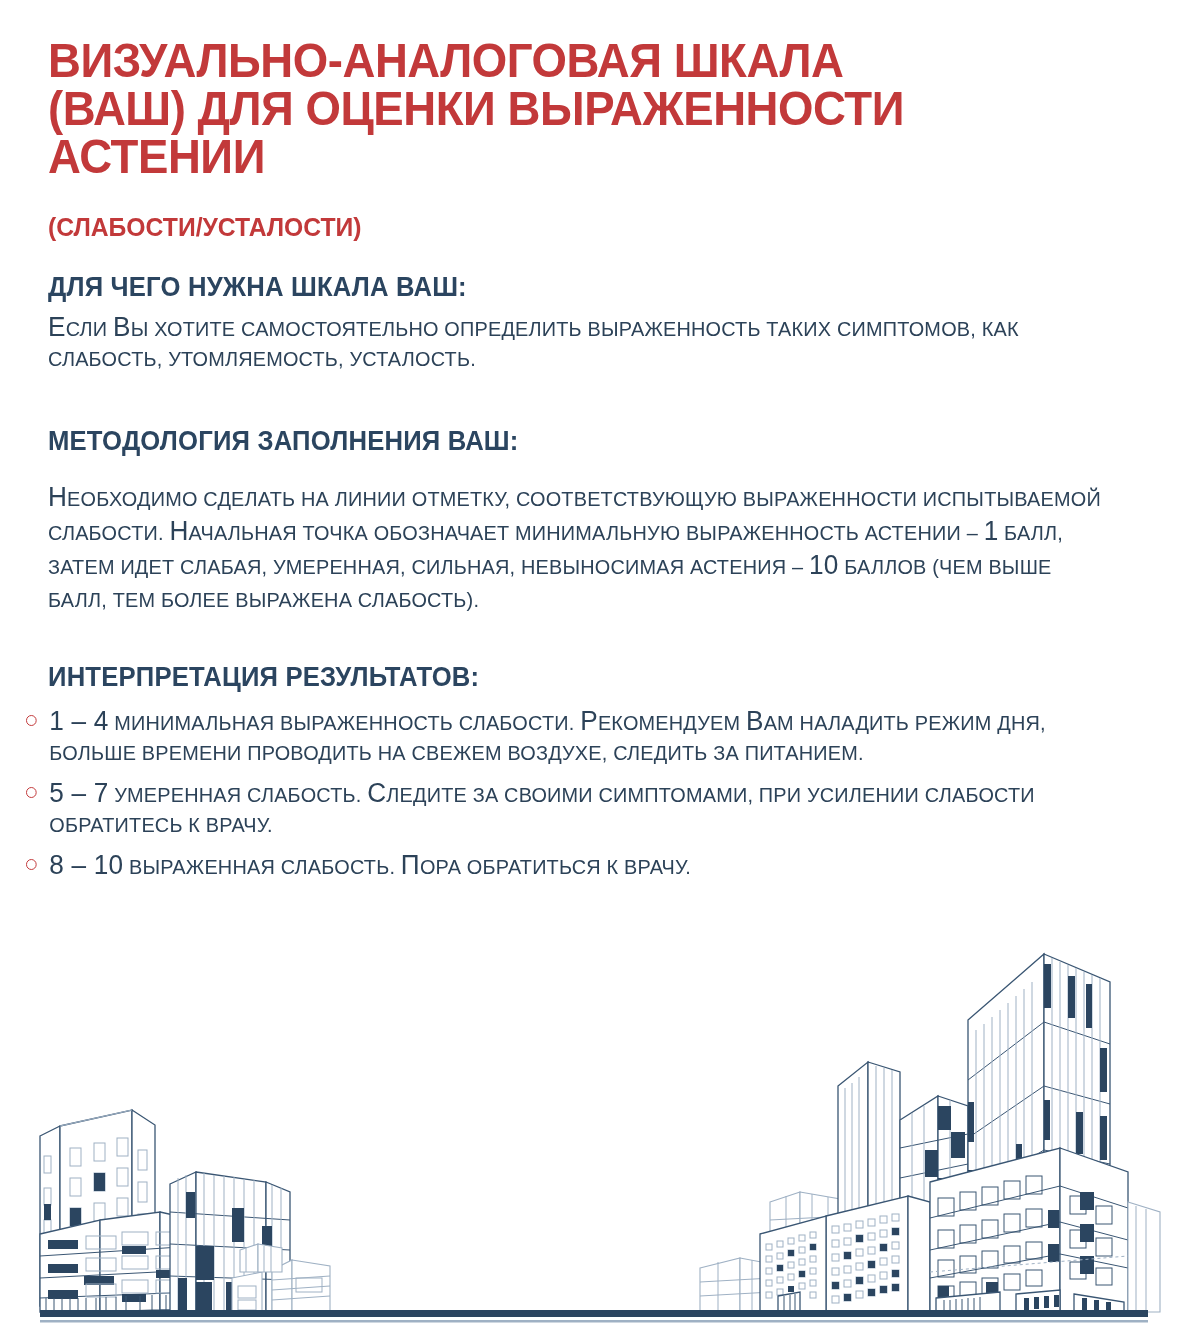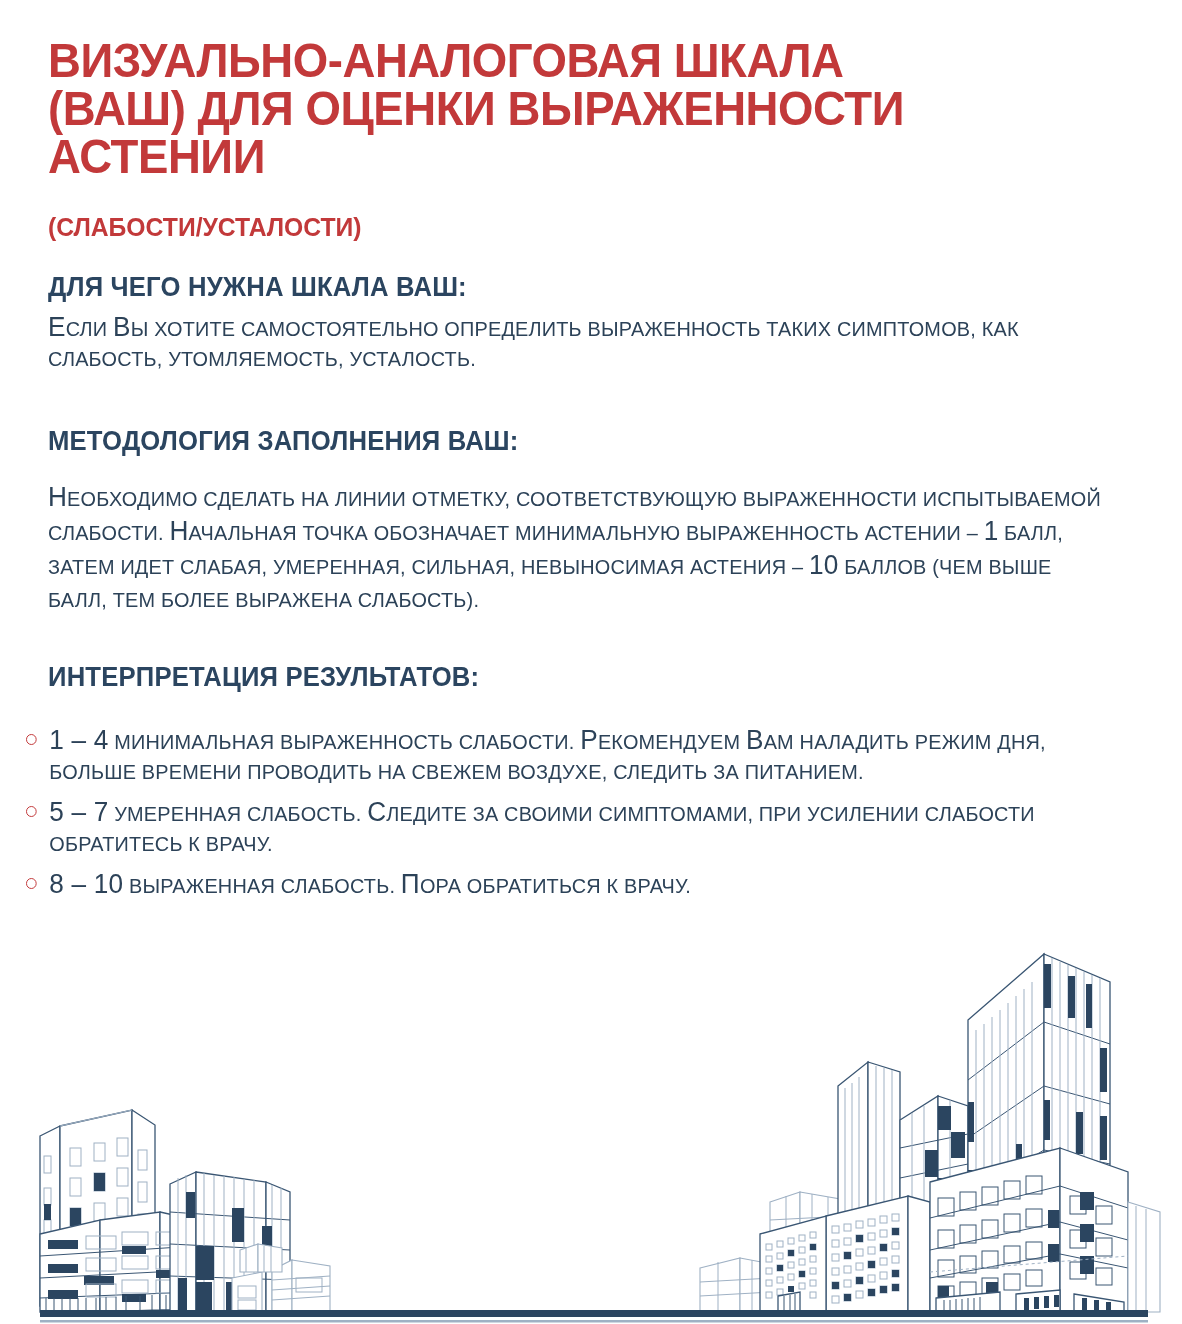--- a/index.html
+++ b/index.html
@@ -100,21 +100,21 @@
   #p-why    { top: 314px; width: 1060px; }
   #p-method { top: 482px; width: 1090px; line-height: 33px; }
 
   .cap { font-size: 27px; line-height: 0; }
   .num { font-size: 27px; }
 
   
   .bullets {
     position: absolute;
     left: 26px;
-    top: 725px;
+    top: 706px;
     width: 1120px;
     margin: 0;
     padding: 0;
     list-style: none;
   }
   .bullet {
     position: relative;
     padding-left: 24px;
     margin: 0 0 10px 0;
     color: #2c4258;

